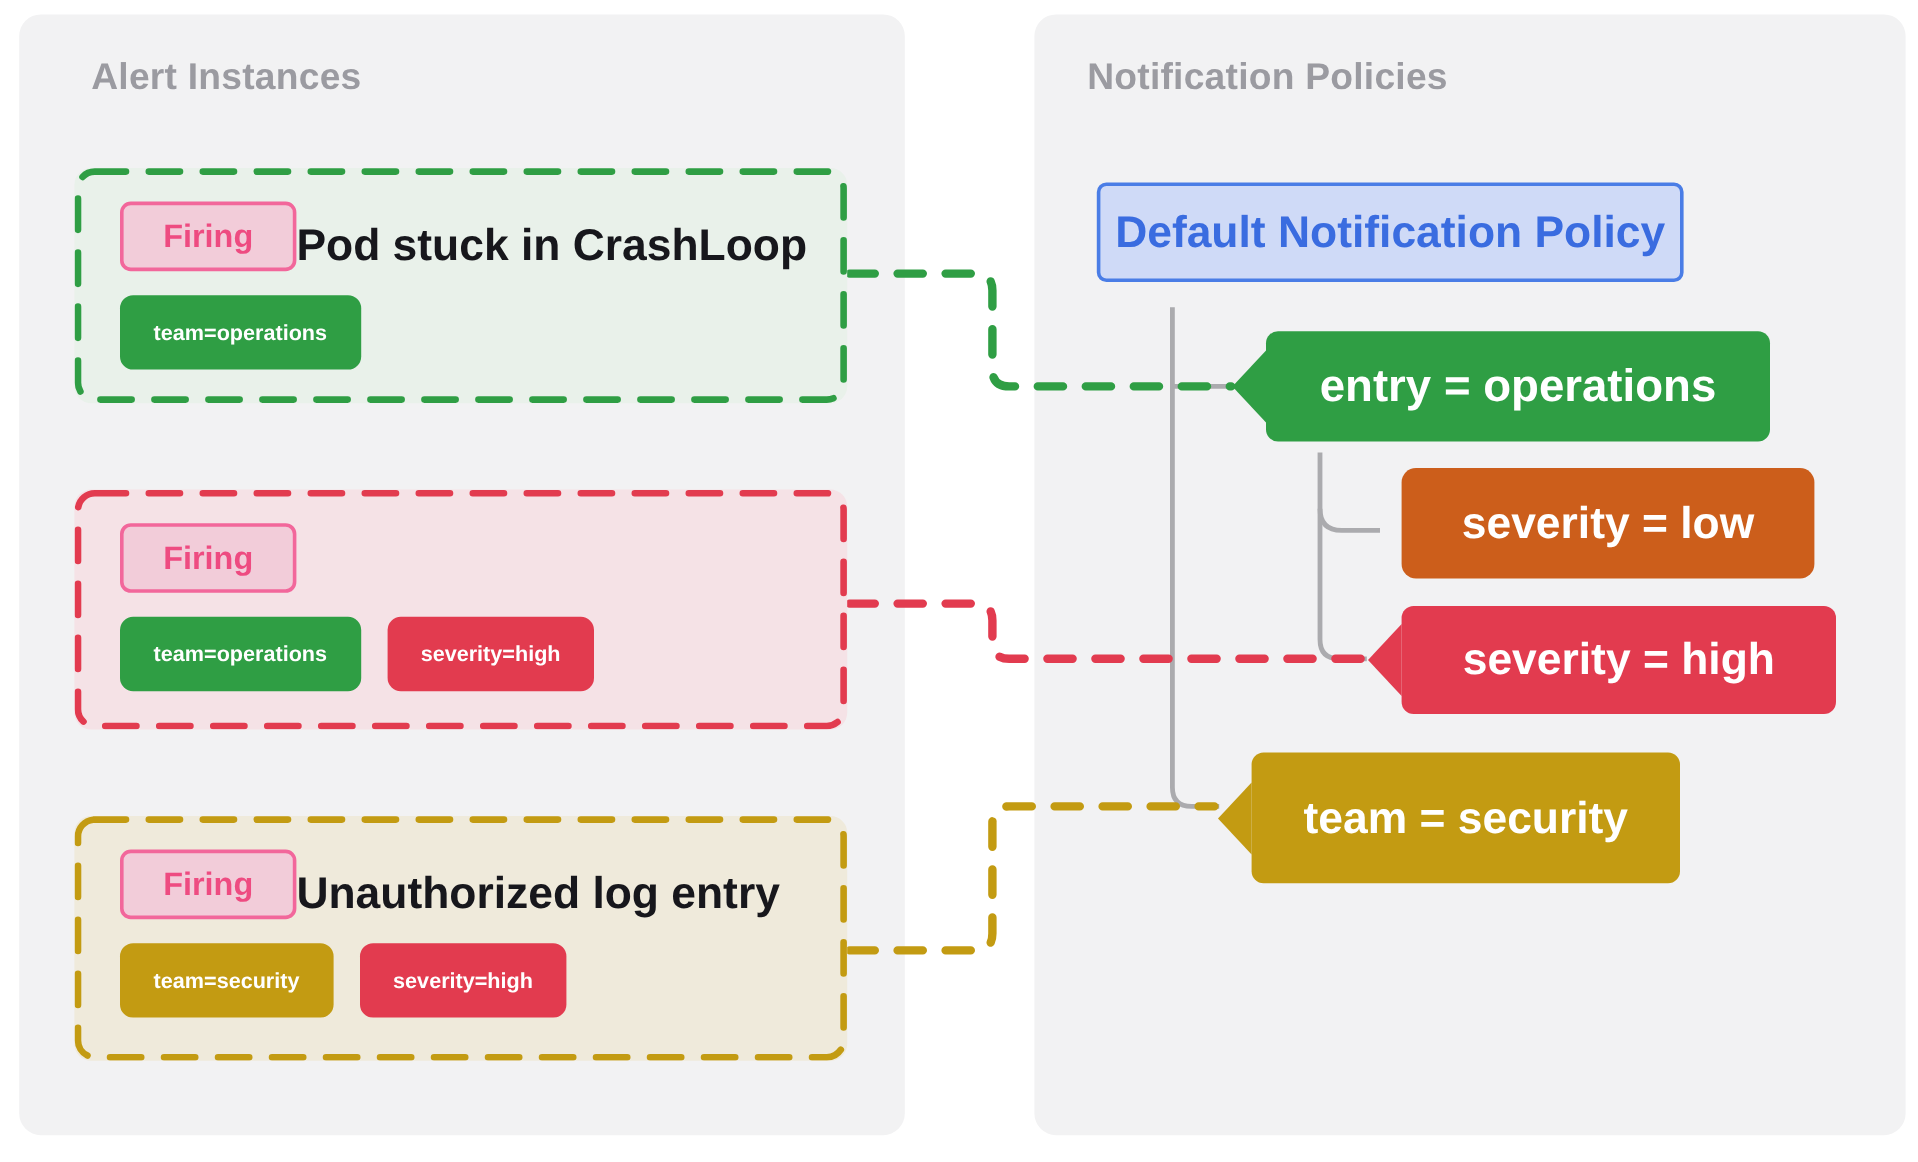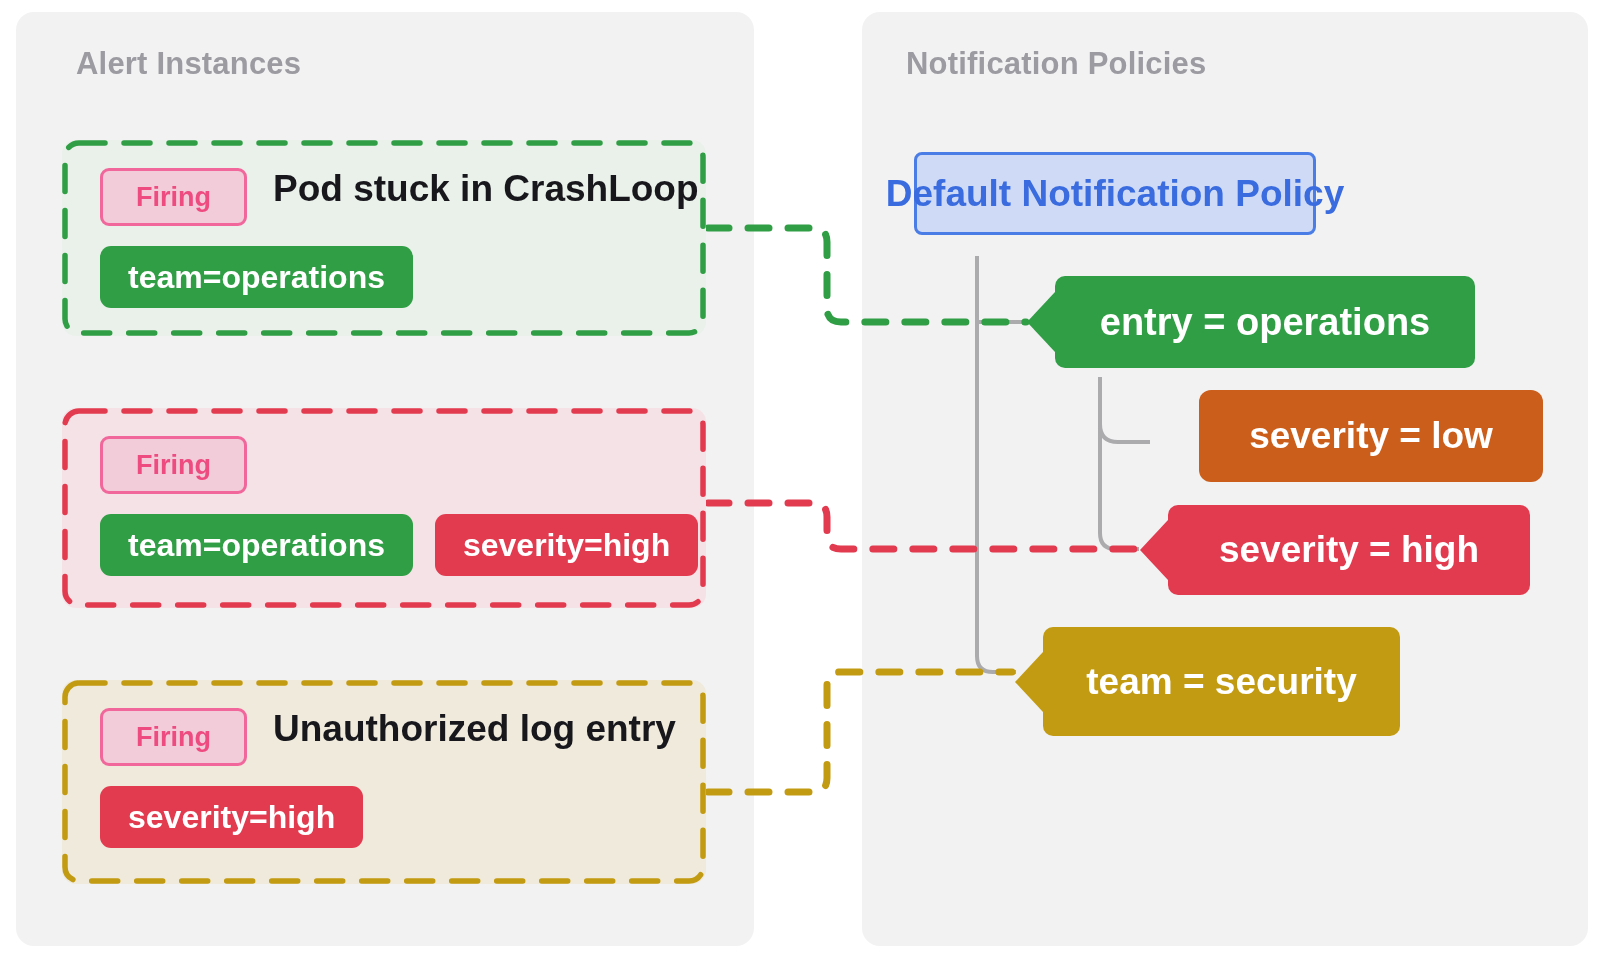--- a/index.html
+++ b/index.html
@@ -23,61 +23,61 @@
   .alert-card{position:absolute;left:62px;width:644px;border-radius:14px;}
   #card-0{top:140px;height:196px;background:var(--green-tint,#e9f1ea);}
   #card-1{top:408px;height:200px;background:var(--red-tint,#f5e2e6);}
   #card-2{top:680px;height:204px;background:var(--gold-tint,#efeadb);}
   .card-border{position:absolute;left:0;top:0;pointer-events:none;}
   .card-border rect{fill:none;stroke-width:5.5;stroke-linecap:round;stroke-dasharray:26 19;}
   .stroke-green{stroke:var(--green,#2f9e44);}
   .stroke-red{stroke:var(--red,#e23b4f);}
   .stroke-gold{stroke:var(--gold,#c39b12);}
 
-  .card-row1{position:absolute;left:38px;top:28px;display:flex;align-items:flex-start;gap:26px;}
+  .card-row1{position:absolute;left:38px;top:28px;display:flex;align-items:flex-end;}
   .card-row2{position:absolute;left:38px;top:106px;display:flex;gap:22px;}
   .firing-badge{
     height:58px;padding:0 33px;box-sizing:border-box;
     display:flex;align-items:center;justify-content:center;
     background:var(--pink-bg,#f2ccd9);
     border:3px solid var(--pink-border,#f2679b);
     border-radius:9px;
     color:var(--pink-text,#ee4b81);
     font-size:27px;font-weight:700;
   }
   .card-title{font-size:37px;font-weight:700;color:var(--title-black,#17171c);white-space:nowrap;}
   .label-pill{
     height:62px;padding:0 28px;display:flex;align-items:center;justify-content:center;
-    border-radius:11px;color:#ffffff;font-size:32px;font-weight:700;white-space:nowrap;
+    border-radius:11px;color:#ffffff;font-size:18px;font-weight:700;white-space:nowrap;
   }
   .pill-green{background:var(--green,#2f9e44);}
   .pill-red{background:var(--red,#e23b4f);text-align:center;}
   .pill-gold{background:var(--gold,#c39b12);}
 
   
   .policy-root{
-    position:absolute;left:914px;top:152px;width:402px;height:83px;box-sizing:border-box;
+    position:absolute;left:914px;top:152px;width:489px;height:83px;box-sizing:border-box;
     background:var(--blue-bg,#cfdaf7);
     border:3px solid var(--blue-border,#4a7de6);
     border-radius:8px;
     display:flex;align-items:center;justify-content:center;
     color:var(--blue-text,#3a6ce0);font-size:37px;font-weight:700;white-space:nowrap;
   }
   .matcher{
     position:absolute;display:flex;align-items:center;justify-content:center;
     border-radius:10px;color:#ffffff;font-weight:600;white-space:nowrap;
   }
   .notch::before{
     content:"";position:absolute;right:100%;top:50%;margin-top:-30px;
     width:0;height:0;border-style:solid;border-width:30px 0 30px 28px;
     border-color:transparent;transform:scaleX(-1);
   }
   #matcher-operations{left:1055px;top:276px;width:420px;height:92px;background:var(--green,#2f9e44);font-size:38px;}
   #matcher-operations::before{border-left-color:var(--green,#2f9e44);}
-  #matcher-low{left:1168px;top:390px;width:344px;height:92px;background:var(--orange,#cc5e1b);font-size:37px;border-radius:12px;margin-left:31px;}
+  #matcher-low{left:1168px;top:390px;width:344px;height:92px;background:var(--orange,#cc5e1b);font-size:37px;border-radius:12px;}
   #matcher-high{left:1168px;top:505px;width:362px;height:90px;background:var(--red,#e23b4f);font-size:37px;}
   #matcher-high::before{border-left-color:var(--red,#e23b4f);}
   #matcher-security{left:1043px;top:627px;width:357px;height:109px;background:var(--gold,#c39b12);font-size:37px;}
   #matcher-security::before{border-left-color:var(--gold,#c39b12);}
 
   
   #connectors{position:absolute;left:0;top:0;pointer-events:none;}
   .edge{fill:none;}
   .edge-gray{stroke:var(--line-gray,#ababae);stroke-width:4;}
   .edge-dashed{stroke-width:7;stroke-linecap:round;stroke-dasharray:21 19;}
@@ -132,20 +132,21 @@
 
 <div class="alert-card" id="card-2">
   <svg class="card-border" width="644" height="204">
     <rect class="stroke-gold" x="3" y="3" width="638" height="198" rx="14"></rect>
   </svg>
   <div class="card-row1">
     <div class="firing-badge">Firing</div>
     <div class="card-title">Unauthorized log entry</div>
   </div>
   <div class="card-row2">
+    <div class="label-pill pill-gold">team=security</div>
     <div class="label-pill pill-red">severity=high</div>
   </div>
 </div>
 
 <div class="policy-root">Default Notification Policy</div>
 
 <div class="matcher notch" id="matcher-operations">entry = operations</div>
 <div class="matcher" id="matcher-low">severity = low</div>
 <div class="matcher notch" id="matcher-high">severity = high</div>
 <div class="matcher notch" id="matcher-security">team = security</div>

